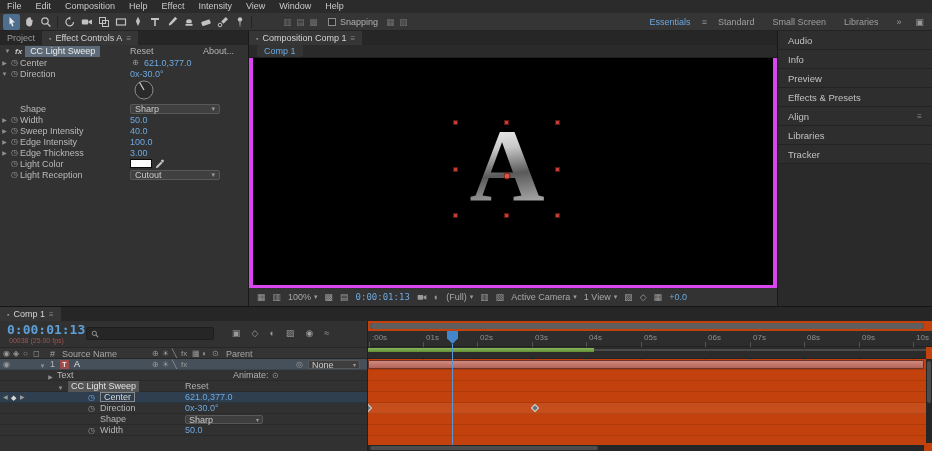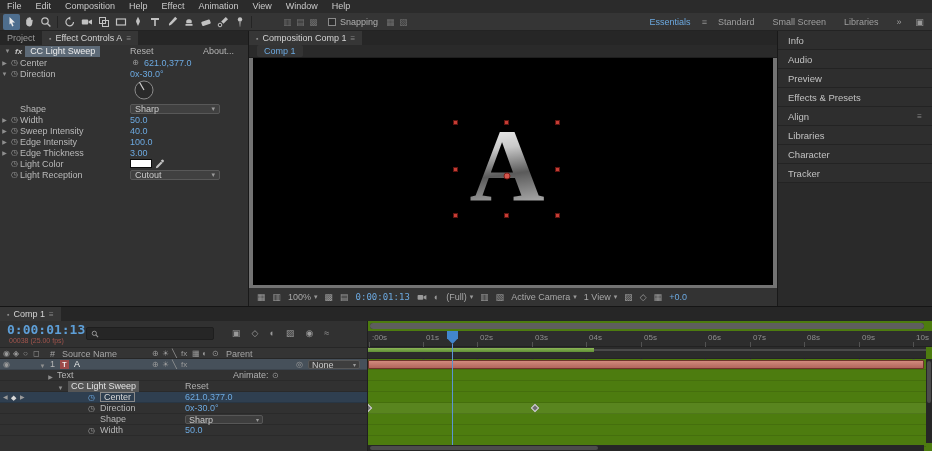--- a/index.html
+++ b/index.html
@@ -41,21 +41,21 @@
 .ec-row .sw{width:11px;color:#9a9a9a;font-size:8px;text-align:center}
 .ec-row .lbl{color:#b9b9b9}
 .valcol{position:absolute;left:130px;display:flex;align-items:center;gap:3px}
 .bluev{color:#6ca9e0}
 .dd{width:90px;height:10px;background:#404040;border:1px solid #585858;border-radius:2px;display:flex;align-items:center;justify-content:space-between;padding:0 4px;color:#c9c9c9}
 .dd .dda{color:#9a9a9a;font-size:7px}
 #dial-row{height:24px;position:relative}
 #dial{position:absolute;left:133px;top:0}
 .swatch{width:22px;height:9px;background:#ffffff;border:1px solid #0c0c0c}
 
-#viewer{position:absolute;left:249px;top:31px;width:528px;height:275px;background:#737373}
+#viewer{position:absolute;left:249px;top:31px;width:528px;height:275px;background:#d946ef}
 #vchip-row{height:13px;background:#2a2a2a;display:flex;align-items:center;padding-left:8px;border-bottom:1px solid #1e1e1e}
 #vchip{color:#6ca9e0;background:#343434;padding:1px 7px;border-radius:2px}
 #canvas{position:absolute;left:4px;right:4px;top:27px;bottom:21px;background:#000}
 #letter-box{position:absolute;left:202px;top:64px;width:104px;height:94px}
 #letterA{position:absolute;left:50%;top:50%;transform:translate(-50%,-53%);font-family:"Liberation Serif",serif;font-weight:bold;font-size:104px;line-height:94px;
  background:linear-gradient(172deg,#fbfbfb 4%,#c9c9c9 32%,#5a5a5a 58%,#a8a8a8 88%);-webkit-background-clip:text;background-clip:text;color:transparent}
 .hnd{position:absolute;width:5px;height:5px;background:#c63d35;border:1px solid #5e1410}
 #center-pt{position:absolute;left:50%;top:57%;width:7px;height:7px;border-radius:50%;background:#d4554c;border:1px solid #7e1d17;transform:translate(-50%,-50%)}
 #vstatus{position:absolute;left:0;right:0;bottom:0;height:18px;background:#333;display:flex;align-items:center;gap:7px;padding:0 8px;color:#a8a8a8}
 #vstatus .ic{color:#9a9a9a;font-size:9px}
@@ -81,21 +81,21 @@
 .tl-row{position:relative;height:11px;border-bottom:1px solid rgba(0,0,0,.14)}
 #row-layer{background:#46505a}
 #row-center{background:#2f3f50}
 .mini{font-size:8px;color:#9a9a9a}
 .tbadge{position:absolute;top:1px;width:9px;height:9px;background:#9c4a4a;color:#f0f0f0;font-size:7px;font-weight:bold;text-align:center;line-height:9px}
 .chipname{background:#565656;color:#e0e0e0;padding:0 3px;height:11px;line-height:11px}
 .pbox{border:1px solid #8a8a8a;padding:0 3px;height:10px;line-height:9px;color:#d8d8d8}
 .ddp{position:absolute;width:52px;height:9px;top:1px;background:#3e3e3e;border:1px solid #575757;border-radius:2px;display:flex;align-items:center;justify-content:space-between;padding:0 3px;color:#c9c9c9}
 .ddp .dda{color:#9a9a9a;font-size:6px}
 
-#tl-right{position:absolute;left:368px;right:0;top:14px;bottom:0;background:#4d7c0f;overflow:hidden}
+#tl-right{position:absolute;left:368px;right:0;top:14px;bottom:0;background:#c2410c;overflow:hidden}
 #tl-nav{position:absolute;left:2px;right:8px;top:2px;height:6px;background:#232323;border-radius:3px}
 #tl-nav .thumb{position:absolute;left:0;right:0;top:0;height:6px;background:#5e5e5e;border-radius:3px}
 #tl-ruler{position:absolute;left:0;right:0;top:10px;height:16px;background:#2d2d2d;border-bottom:1px solid #222}
 .rlab{position:absolute;top:2px;font-size:8px;color:#8f8f8f}
 .rlab::before{content:"";position:absolute;left:-3px;top:9px;height:18px;width:1px;background:#525252}
 #cti-head{position:absolute;left:79px;top:10px;width:11px;height:13px;background:#4286cc;clip-path:polygon(0 0,100% 0,100% 55%,50% 100%,0 55%);z-index:6}
 #cti-line{position:absolute;left:84px;top:23px;bottom:6px;width:1px;background:#5a95d5;z-index:6}
 #renderbar{position:absolute;left:0;right:6px;top:26px;height:6px;background:#2b2b2b}
 #renderbar .green{position:absolute;left:0;top:1px;width:226px;height:4px;background:linear-gradient(#8cb657,#5f8f35)}
 #renderbar .rest{position:absolute;left:226px;right:0;top:2px;height:2px;background:#4a4a4a}
@@ -115,21 +115,21 @@
 </style>
 </head>
 <body>
 
 <div id="menubar">
   <span>File</span>
   <span>Edit</span>
   <span>Composition</span>
   <span>Help</span>
   <span>Effect</span>
-  <span>Animation</span>
+  <span>Intensity</span>
   <span>View</span>
   <span>Window</span>
   <span>Help</span>
 </div>
 
 <div id="toolbar">
   <span class="tool active">
       <svg width="12" height="12" viewBox="0 0 12 12">
         <path d="M3.5 1 L9 6.5 L6.2 6.6 L7.6 9.8 L6.2 10.4 L4.9 7.2 L3.5 8.6 Z" fill="#eaeaea"></path>
       </svg>
@@ -383,40 +383,37 @@
     <span class="dda">▾</span>
     <span class="ic">▨</span>
     <span class="ic">◇</span>
     <span class="ic">▦</span>
     <span class="bluev">+0.0</span>
   </div>
 </div>
 
 <div id="side">
   <div class="srow">
+      <span>Audio</span>
+    </div>
+  <div class="srow">
       <span>Info</span>
-    </div>
-  <div class="srow">
-      <span>Audio</span>
     </div>
   <div class="srow">
       <span>Preview</span>
     </div>
   <div class="srow">
       <span>Effects &amp; Presets</span>
     </div>
   <div class="srow">
       <span>Align</span>
       <span class="ham">≡</span>
     </div>
   <div class="srow">
       <span>Libraries</span>
-    </div>
-  <div class="srow">
-      <span>Character</span>
     </div>
   <div class="srow">
       <span>Tracker</span>
     </div>
 </div>
 
 <div id="timeline">
   <div id="tl-tabs">
     <span class="ptab active">
       <span class="panel-tab-icon">▪</span>

